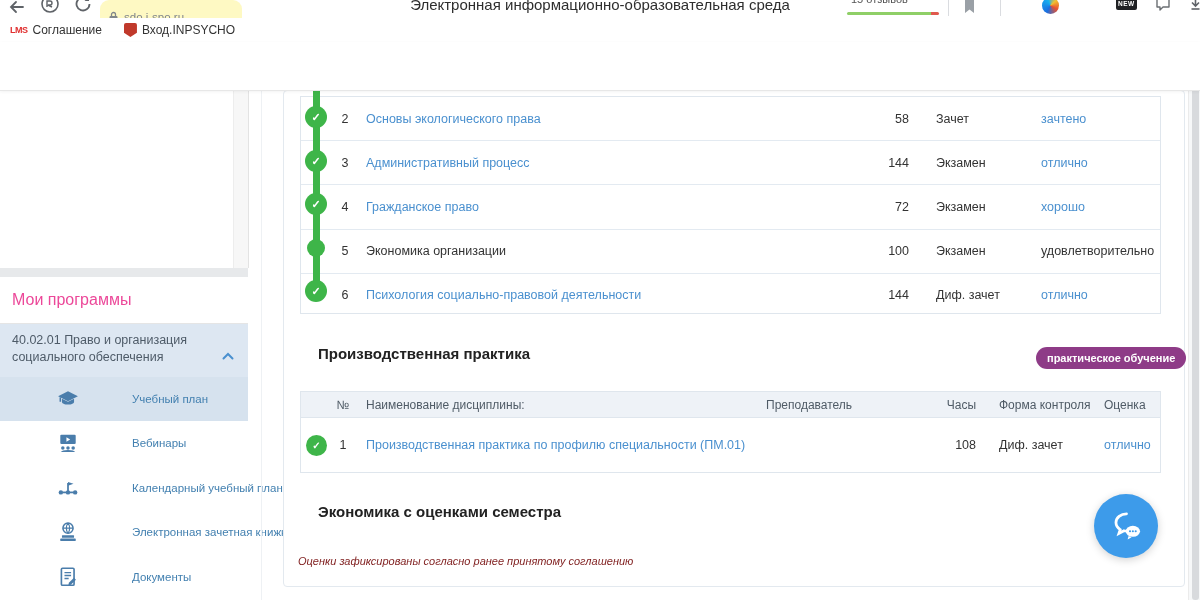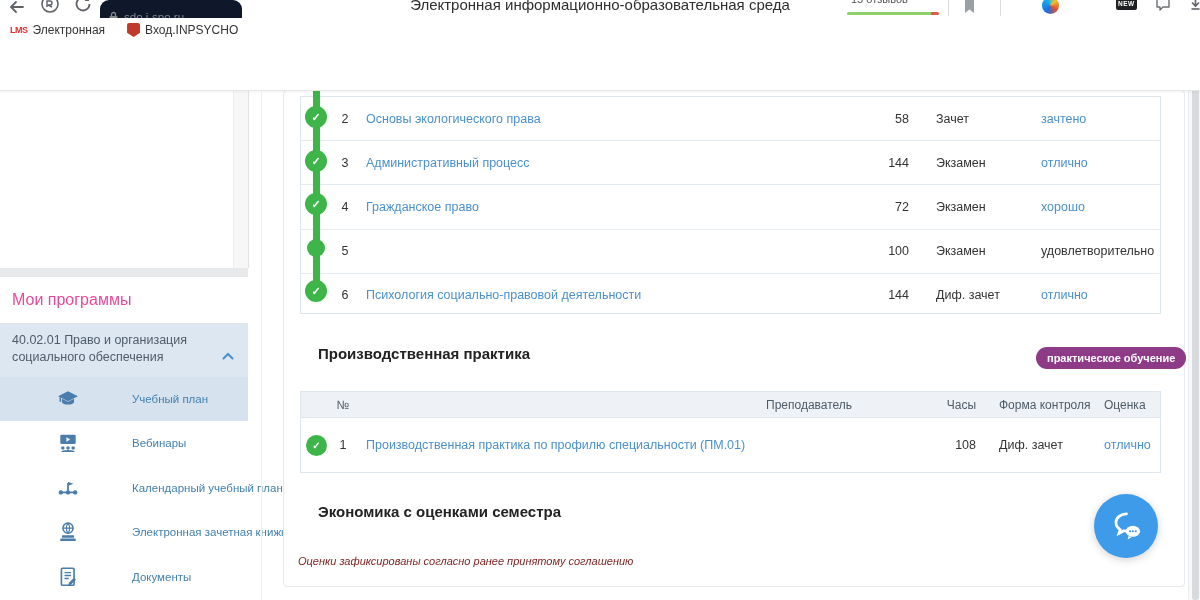--- a/index.html
+++ b/index.html
@@ -3,21 +3,21 @@
 <meta charset="utf-8">
 <style>
   html,body{margin:0;padding:0;}
   body{width:1200px;height:600px;position:relative;overflow:hidden;background:#fff;
        font-family:"Liberation Sans", sans-serif;color:#333;}
   .abs{position:absolute;}
 
   
   .chrome{left:0;top:0;width:1200px;height:18px;background:#fff;overflow:hidden;}
   .chrome svg{display:block;}
-  .urlpill{left:100px;top:0;width:142px;height:34px;background:#0f172a;border-radius:9px;
+  .urlpill{left:100px;top:0;width:142px;height:34px;background:#fef9c3;border-radius:9px;
            display:flex;align-items:center;padding-left:8px;box-sizing:border-box;}
   .urltext{font-size:11.5px;color:#80868b;margin-left:5px;}
   .pagetitle{left:0;top:-4px;width:1200px;text-align:center;font-size:15px;color:#2e2e2e;}
   .revbadge{left:845px;top:0;width:100px;height:17px;overflow:hidden;}
   .revtext{position:absolute;top:-7px;left:6px;font-size:11px;color:#555;white-space:nowrap;}
   .revbar{position:absolute;left:2px;bottom:2px;width:92px;height:3px;border-radius:2px;
           background:linear-gradient(to right,#8fcf67 91%,#e05a4e 91%);}
   .vsep{width:1px;height:16px;background:#dadce0;top:0;}
   .newbadge{background:#202124;color:#fff;font-size:6.5px;font-weight:bold;
             padding:3px 2px;border-radius:2px;letter-spacing:.5px;}
@@ -156,21 +156,21 @@
     <svg width="12" height="15" viewBox="0 0 12 15">
         <path d="M5.5 1v8M2 5.5L5.5 9 9 5.5" stroke="#5f6368" stroke-width="1.6" fill="none"></path>
         <path d="M1.5 12h8" stroke="#5f6368" stroke-width="1.6"></path>
       </svg>
   </div>
 </div>
 
 <div class="abs bmbar">
   <div class="bmitem">
     <span class="lmslogo">LMS</span>
-    <span>Электронная</span>
+    <span>Соглашение</span>
   </div>
   <div class="bmitem" style="margin-left:22px;">
     <span class="shield"></span>
     <span>Вход.INPSYCHO</span>
   </div>
 </div>
 
 <div class="abs appheader"></div>
 <div class="abs burger">
     <i></i>
@@ -313,20 +313,21 @@
   </div>
   <div class="grow">
     <span class="cell c-num">4</span>
     <span class="cell c-name lnk">Гражданское право</span>
     <span class="cell c-hours">72</span>
     <span class="cell c-ctrl">Экзамен</span>
     <span class="cell c-grade lnk">хорошо</span>
   </div>
   <div class="grow">
     <span class="cell c-num">5</span>
+    <span class="cell c-name">Экономика организации</span>
     <span class="cell c-hours">100</span>
     <span class="cell c-ctrl">Экзамен</span>
     <span class="cell c-grade">удовлетворительно</span>
   </div>
   <div class="grow">
     <span class="cell c-num">6</span>
     <span class="cell c-name lnk">Психология социально-правовой деятельности</span>
     <span class="cell c-hours">144</span>
     <span class="cell c-ctrl">Диф. зачет</span>
     <span class="cell c-grade lnk">отлично</span>
@@ -347,20 +348,21 @@
 <div class="gbadge" style="top:280px;">
     <span>✓</span>
   </div>
 
 <div class="abs sechead" style="left:318px;top:345px;">Производственная практика</div>
 <div class="abs pbadge">практическое обучение</div>
 
 <div class="abs ptable">
   <div class="phead">
     <span class="cell h-num">№</span>
+    <span class="cell h-name">Наименование дисциплины:</span>
     <span class="cell h-teacher">Преподаватель</span>
     <span class="cell h-hours">Часы</span>
     <span class="cell h-ctrl">Форма контроля</span>
     <span class="cell h-grade">Оценка</span>
   </div>
   <div class="prow">
     <span class="pcheck">
         <span>✓</span>
       </span>
     <span class="cell h-num">1</span>

